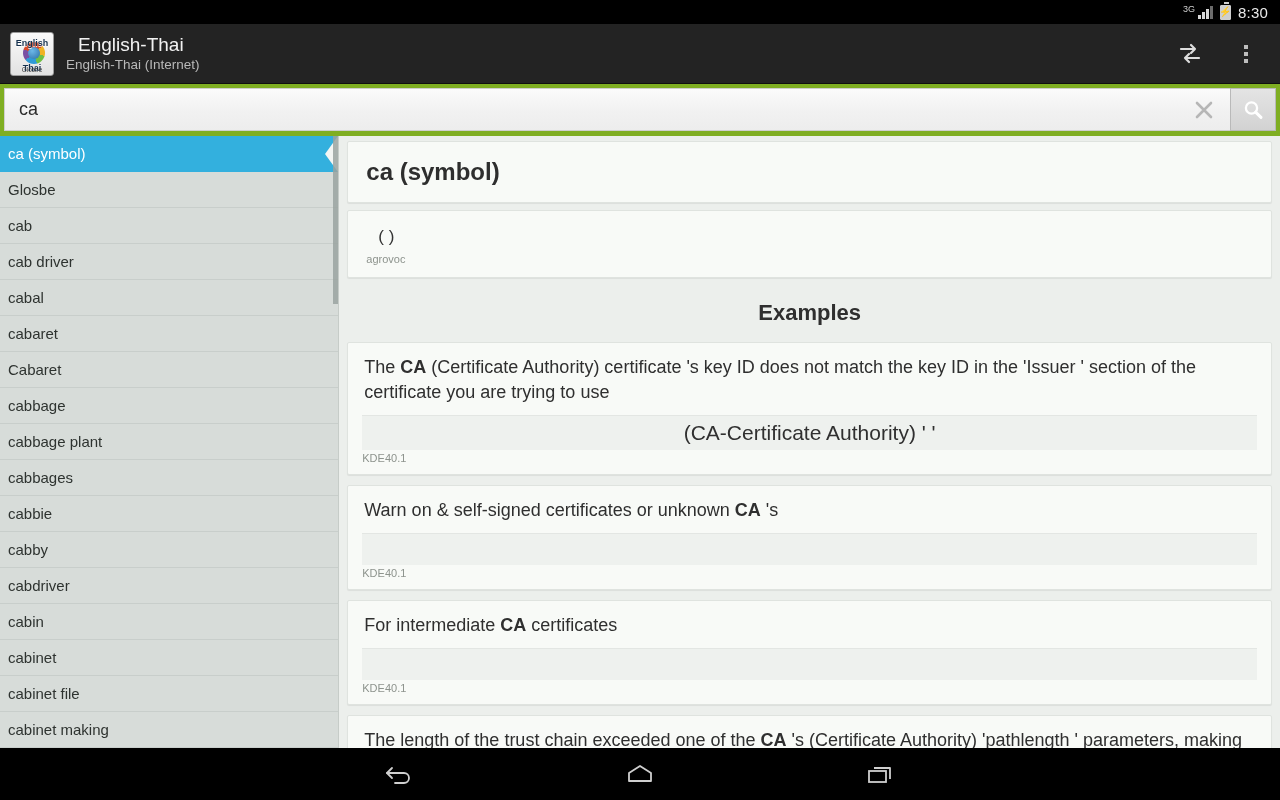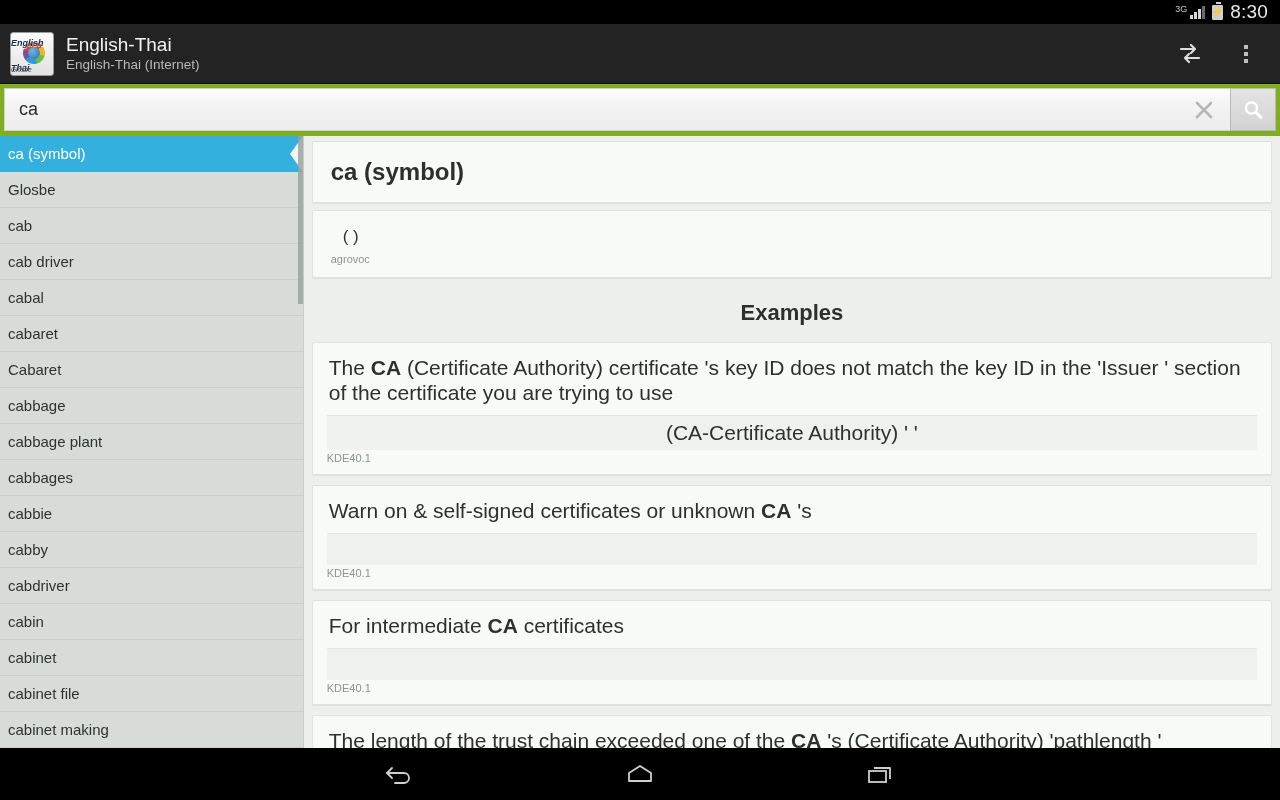--- a/index.html
+++ b/index.html
@@ -27,21 +27,21 @@
   .batt {
     width: 11px; height: 15px; border: 1.5px solid #cfcfcf; border-radius: 1px;
     position: relative; display: flex; align-items: center; justify-content: center;
     background: #cfcfcf;
   }
   .batt::before {
     content: ""; position: absolute; top: -4px; left: 3px;
     width: 5px; height: 2.5px; background: #cfcfcf;
   }
   .batt span { color: #1a1a1a; font-size: 10px; font-weight: bold; line-height: 1; }
-  .sb-clock { color: #e9e9e9; font-size: 19px; letter-spacing: .2px; }
+  .sb-clock { color: #e9e9e9; font-size: 15px; letter-spacing: .2px; }
 
   
   .actionbar {
     height: 60px; background: #232323;
     display: flex; align-items: center; padding: 0 6px 0 10px;
     border-bottom: 1px solid #101010;
   }
   .app-icon {
     width: 44px; height: 44px; border-radius: 3px;
     background: linear-gradient(#fafafa, #e2e2e2);
@@ -53,30 +53,29 @@
     border-radius: 50%;
     background:
       conic-gradient(#d94a2b 0 50deg, #f0b323 50deg 105deg, #6fbf44 105deg 165deg,
                      #2f9ad6 165deg 230deg, #7a4fa3 230deg 290deg, #d94a2b 290deg 360deg);
   }
   .app-icon .globe::after {
     content: ""; position: absolute; inset: 5px; border-radius: 50%;
     background: radial-gradient(circle at 35% 32%, #6db8e8, #2b6fa8);
   }
   .app-icon .t1, .app-icon .t2, .app-icon .t3 {
-    position: absolute; width: 100%; color: #16324f;
+    position: absolute; width: 100%; text-align: center; color: #16324f;
     font-family: "Liberation Sans", sans-serif; font-weight: bold;
     text-shadow: 0 1px 0 rgba(255,255,255,.85);
-    font-style: italic;
   }
   .app-icon .t1 { top: 5px;  font-size: 9px; }
   .app-icon .t2 { top: 30px; font-size: 9px; }
   .app-icon .t3 { bottom: 2px; font-size: 6.5px; font-weight: normal; color: #3b3b3b; text-shadow: none; }
   .titles { margin-left: 12px; flex: 1 1 auto; }
-  .title-main { color: #f2f2f2; font-size: 19px; line-height: 22px; }
+  .title-main { color: #f2f2f2; font-size: 19px; line-height: 22px; margin-left: 12px; }
   .title-sub  { color: #b9b9b9; font-size: 13.5px; line-height: 17px; }
   .ab-btn {
     width: 56px; height: 58px; display: flex; align-items: center; justify-content: center;
     cursor: pointer;
   }
   .dots { display: flex; flex-direction: column; gap: 3px; }
   .dots i { width: 4px; height: 4px; background: #bdbdbd; display: block; }
 
   
   .searchwrap {
@@ -145,21 +144,21 @@
   .defcard { margin: 7px 8px 0 8px; padding: 14px 18px 6px 18px; }
   .def-text { font-size: 17px; color: #333; line-height: 24px; min-height: 26px; padding-left: 12px; }
   .src {
     text-align: left; font-size: 11px; color: #8d938d; padding: 2px 2px 6px 0;
   }
   .examples-title {
     text-align: center; font-size: 22px; font-weight: bold;
     color: #2f2f2f; padding: 22px 0 16px 0;
   }
   .excard { margin: 0 8px 10px 8px; padding: 12px 14px 4px 14px; }
-  .ex-en { font-size: 21px; color: #2f2f2f; line-height: 25px; padding: 0 2px 10px 2px; }
+  .ex-en { font-size: 18px; color: #2f2f2f; line-height: 25px; padding: 0 2px 10px 2px; }
   .ex-en b { font-weight: bold; }
   .ex-tr {
     background: #eef1ee; border-top: 1px solid #e3e6e3;
     min-height: 32px; display: flex; align-items: center; justify-content: center;
     font-size: 21px; color: #303030; padding: 5px 10px;
   }
 
   
   .navbar {
     height: 52px; background: #000; display: flex;

